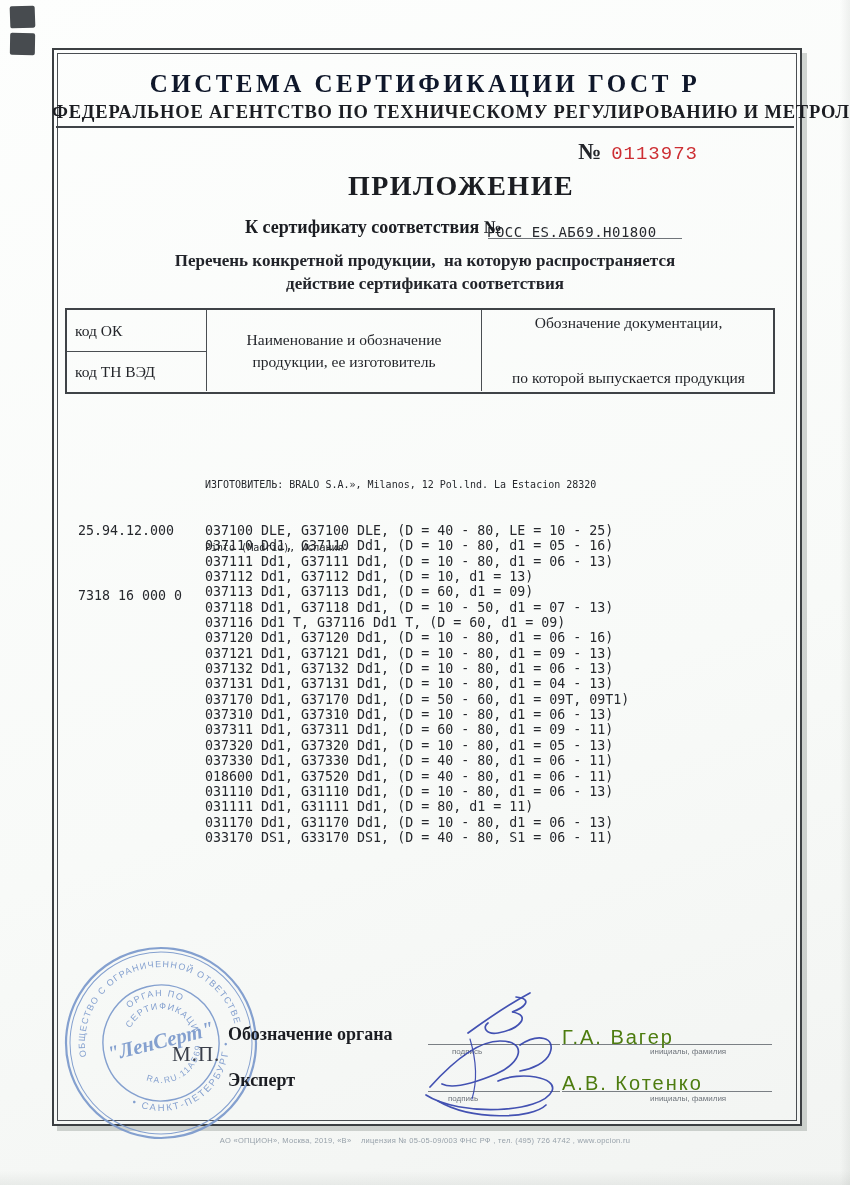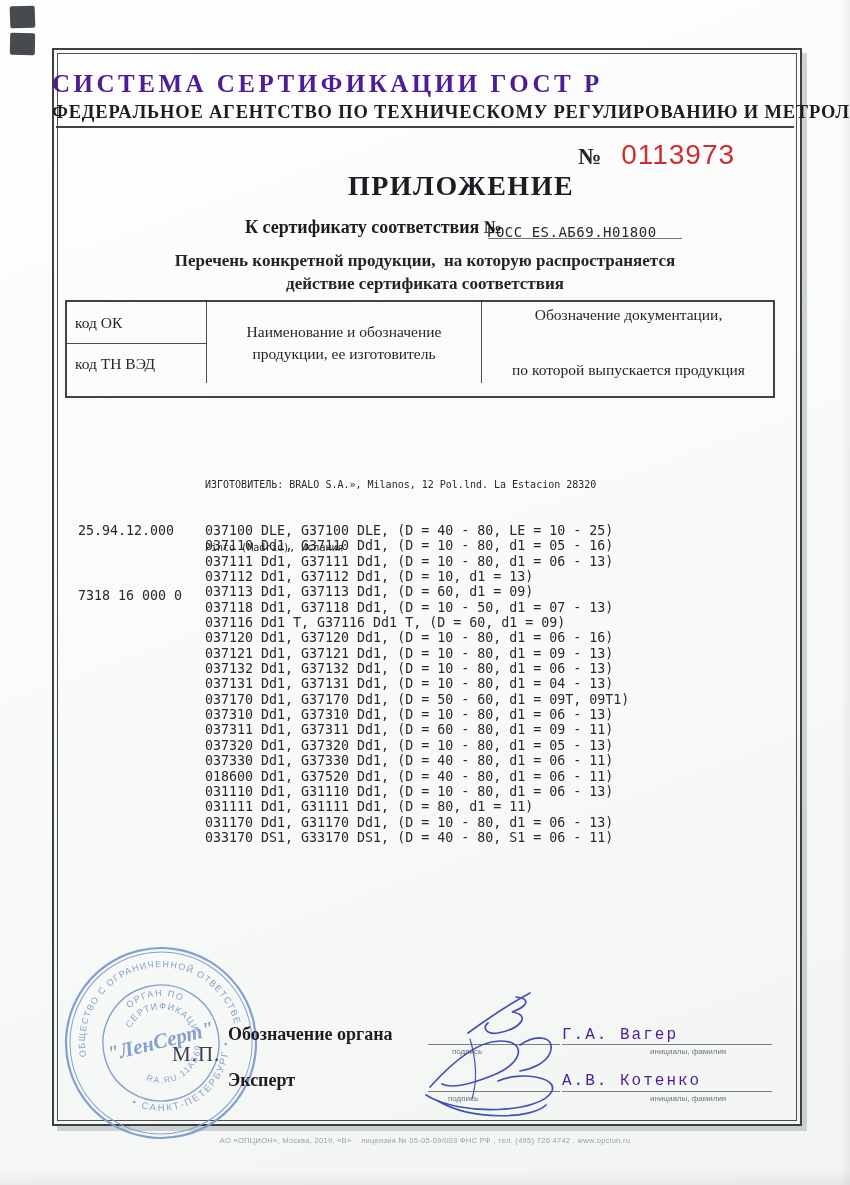--- a/index.html
+++ b/index.html
@@ -21,32 +21,32 @@
     border:2px solid #3c4043;
     box-shadow:5px 5px 0 rgba(140,146,142,.38);
     background:transparent;
   }
   .frame-inner{
     position:absolute;left:3px;top:3px;right:3px;bottom:3px;
     border:1px solid #4a4e52;pointer-events:none;
   }
   .header-divider{position:absolute;left:56px;top:126px;width:738px;height:2px;background:#3f4347;}
   .sys-title{
-    position:absolute;left:52px;top:70px;width:746px;text-align:left;
-    font-size:25px;font-weight:bold;letter-spacing:3.5px;color:#4c1d95;
+    position:absolute;left:52px;top:70px;width:746px;text-align:center;
+    font-size:25px;font-weight:bold;letter-spacing:3.5px;color:#0f172a;
   }
   .agency{
     position:absolute;left:52px;top:102px;width:746px;text-align:center;
     font-size:18.5px;font-weight:bold;letter-spacing:.8px;color:#1b1d22;white-space:nowrap;
   }
   .doc-number{position:absolute;left:578px;top:139px;white-space:nowrap;}
   .doc-number .nsign{font-size:23px;font-weight:bold;color:#24262b;vertical-align:baseline;}
   .doc-number .digits{
-    font-family:Liberation Sans, sans-serif;
-    font-size:28px;letter-spacing:1px;margin-left:20px;
+    font-family:Liberation Mono, monospace;
+    font-size:19px;letter-spacing:1px;margin-left:10px;
   }
   .doc-title{
     position:absolute;left:52px;top:170px;width:746px;text-align:center;
     font-size:28px;font-weight:bold;letter-spacing:1.5px;color:#1b1d22;margin-left:36px;
   }
   .cert-value{
     position:absolute;left:487px;top:204px;
     font-family:"DejaVu Sans Mono", monospace;font-size:14px;letter-spacing:.5px;color:#2a2c31;
   }
   .cert-label{
@@ -54,21 +54,21 @@
     font-size:18px;font-weight:bold;color:#1b1d22;
   }
   .cert-underline{position:absolute;left:488px;top:238px;width:194px;height:1px;background:#70757a;}
   .subject{
     position:absolute;left:52px;width:746px;text-align:center;
     font-size:17px;font-weight:bold;color:#22242a;white-space:pre;
   }
   .subject.l1{top:251px;}
   .subject.l2{top:274px;}
   
-  .ptable{position:absolute;left:65px;top:300px;width:710px;height:98px;border:2px solid #3f4347;box-sizing:border-box;}
+  .ptable{position:absolute;left:65px;top:308px;width:710px;height:86px;border:2px solid #3f4347;box-sizing:border-box;}
   .ptable .c1a,.ptable .c1b,.ptable .c2,.ptable .c3{position:absolute;box-sizing:border-box;font-size:15.5px;color:#24262b;}
   .ptable .c1a{left:0;top:0;width:140px;height:42px;border-right:1px solid #4a4e52;border-bottom:1px solid #4a4e52;display:flex;align-items:center;padding-left:8px;}
   .ptable .c1b{left:0;top:42px;width:140px;height:39px;border-right:1px solid #4a4e52;display:flex;align-items:center;padding-left:8px;}
   .ptable .c2{left:140px;top:0;width:275px;height:81px;border-right:1px solid #4a4e52;display:flex;flex-direction:column;justify-content:center;text-align:center;line-height:22px;}
   .ptable .c3{left:415px;top:0;width:293px;height:81px;display:flex;flex-direction:column;justify-content:center;text-align:center;line-height:22px;gap:33px;}
   
   .mono{font-family:"DejaVu Sans Mono", monospace;color:#26282d;margin-top:20px;}
   .manufacturer{position:absolute;left:205px;top:412px;font-size:10px;line-height:21px;white-space:pre;}
   .code-ok{position:absolute;left:78px;top:503px;font-size:13.3px;}
   .code-tnved{position:absolute;left:78px;top:568px;font-size:13.3px;}
@@ -84,21 +84,21 @@
   .sig-line{position:absolute;height:1px;background:#7a7f84;}
   .sig-line.s1{left:428px;top:1044px;width:132px;}
   .sig-line.s2{left:428px;top:1091px;width:132px;}
   .sig-line.n1{left:562px;top:1044px;width:210px;}
   .sig-line.n2{left:562px;top:1091px;width:210px;}
   .caption{position:absolute;font-family:"Liberation Sans", sans-serif;font-size:8px;color:#6e747b;}
   .caption.c-s1{left:452px;top:1047px;}
   .caption.c-s2{left:448px;top:1094px;}
   .caption.c-n1{left:650px;top:1047px;}
   .caption.c-n2{left:650px;top:1094px;}
-  .sig-name{position:absolute;font-family:Liberation Mono, monospace;font-size:16px;letter-spacing:2px;color:#4c1d95;white-space:pre;}
+  .sig-name{position:absolute;font-family:Liberation Sans, sans-serif;font-size:20px;letter-spacing:2px;color:#4d7c0f;white-space:pre;}
   .sig-name.head{left:562px;top:1026px;}
   .sig-name.expert{left:562px;top:1072px;}
   .autograph{position:absolute;left:380px;top:975px;width:220px;height:150px;}
   
   .imprint{
     position:absolute;left:52px;top:1136px;width:746px;text-align:center;
     font-family:"Liberation Sans", sans-serif;font-size:7.5px;letter-spacing:.3px;color:#97a1aa;white-space:pre;
   }
   
   .edge-r{position:absolute;right:0;top:0;width:10px;height:1185px;background:linear-gradient(to right,rgba(0,0,0,0),rgba(120,128,122,.10));}

